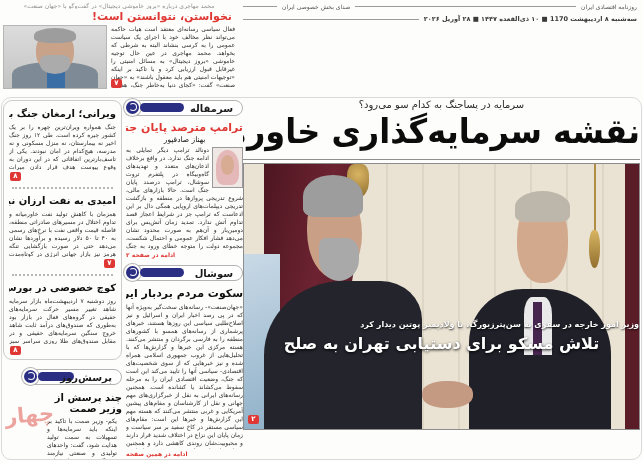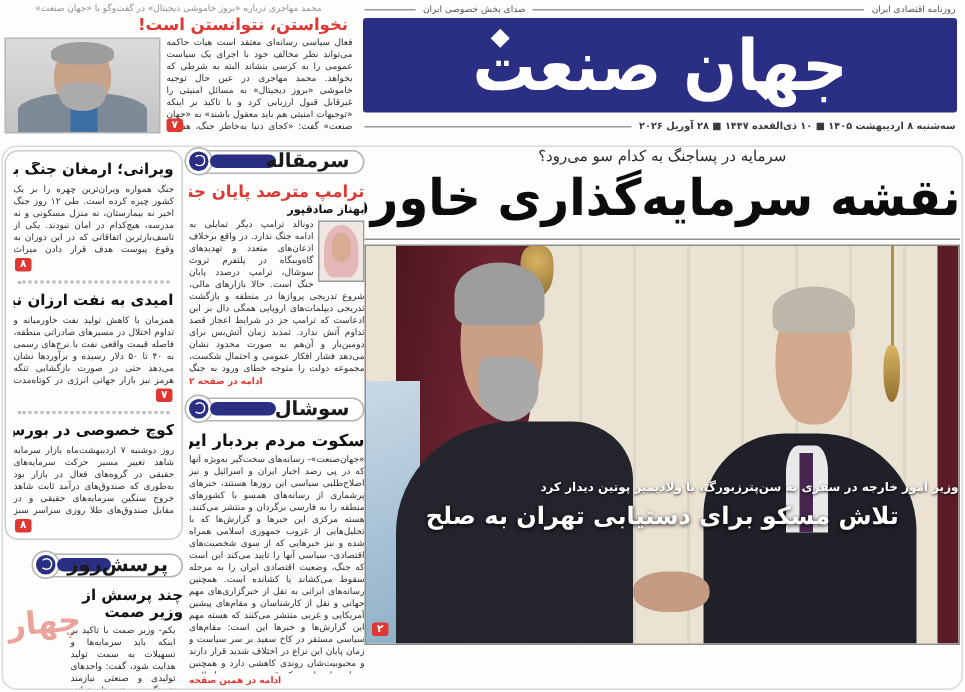--- a/index.html
+++ b/index.html
@@ -11,21 +11,21 @@
   .hline{flex:1;border-top:1px solid #9a9a9a;height:0;}
   .hline-short{width:34px;border-top:1px solid #9a9a9a;height:0;}
   .divider{border-top:2px dotted #b8b8b8;margin:6px 3px;}
   .pill{position:relative;height:14px;border:1px solid #b3b3b3;border-radius:8px;background:#fff;}
   .pill .blob{position:absolute;left:13px;top:2px;width:38%;height:9px;background:#2b2f84;border-radius:6px;}
   .pill .picon{position:absolute;left:-3px;top:-2px;width:17px;height:17px;background:#2b2f84;
       border:2px solid #fdfdfb;border-radius:50%;box-sizing:border-box;box-shadow:0 0 0 1px #b3b3b3;}
   .pill .picon::after{content:"";position:absolute;left:3px;top:2px;width:6px;height:6px;
       border:1.5px solid #fff;border-left-color:transparent;border-radius:50%;}
   .pill .plabel{position:absolute;right:9px;top:50%;transform:translateY(-50%);
-      font-size:13px;font-weight:bold;color:#1a1a1a;white-space:nowrap;}
+      font-size:10px;font-weight:bold;color:#1a1a1a;white-space:nowrap;}
   .body-txt{font-size:6px;line-height:8px;text-align:justify;color:#2c2c2c;overflow:hidden;}
   .continue{color:#df3834;font-size:6px;font-weight:bold;text-align:left;margin-top:1px;}
   
   .content-frame{position:absolute;left:1px;top:97px;width:639px;height:361px;
       border:1px solid #dadada;border-radius:10px;}
   
   .masthead{position:absolute;right:0;top:0;width:406px;}
   .tag-row{display:flex;align-items:center;gap:5px;margin:3px 6px 0;font-size:6px;color:#555;white-space:nowrap;}
   .mast-box{position:relative;margin:2px 5px 0;height:63px;background:#2b2f84;border-radius:2px;
       display:flex;align-items:center;justify-content:center;overflow:hidden;}
@@ -60,21 +60,21 @@
   .mk-r{position:absolute;right:1px;bottom:0;}
   .q-section{position:relative;margin-top:9px;padding-left:39px;}
   .q-pill{width:96px;margin:0 auto;}
   .q-head{font-size:10px;font-weight:bold;text-align:right;color:#101010;margin-top:7px;}
   .q-body{height:42px;margin-top:3px;padding:0 5px;}
   .watermark{position:absolute;left:2px;top:34px;color:#d9372f;opacity:.45;font-size:21px;
       font-weight:bold;letter-spacing:3px;transform:rotate(-5deg);pointer-events:none;}
   
   .col2{position:absolute;left:126px;top:100px;width:117px;}
   .e-head{color:#df3834;font-size:11px;font-weight:bold;text-align:center;margin-top:5px;white-space:nowrap;overflow:hidden;}
-  .byline{font-size:7.5px;font-weight:bold;color:#111;margin:1px 0 2px;}
+  .byline{font-size:7.5px;font-weight:normal;text-align:center;color:#111;margin:1px 0 2px;}
   .e-body{height:104px;}
   .headshot{float:right;width:29px;height:39px;border:1px solid #9a9a9a;margin:1px 0 2px 3px;
       position:relative;background:#efe7e4;overflow:hidden;}
   .hs-hood{position:absolute;left:10%;top:6%;width:80%;height:88%;background:#e4b8b8;border-radius:48% 48% 30% 30%;}
   .hs-face{position:absolute;left:26%;top:18%;width:48%;height:52%;background:#d8ac93;border-radius:50%;}
   .c-pill{margin-top:7px;}
   .c-head{font-size:11px;font-weight:bold;text-align:center;color:#101010;margin-top:6px;white-space:nowrap;overflow:hidden;}
   .c-body{height:146px;margin-top:3px;}
   
   .mainarea{position:absolute;left:243px;top:99px;width:397px;}
@@ -118,27 +118,22 @@
 
   <div class="content-frame"></div>
 
   <div class="masthead">
     <div class="tag-row">
       <span>روزنامه اقتصادی ایران</span>
       <span class="hline"></span>
       <span>صدای بخش خصوصی ایران</span>
       <span class="hline-short"></span>
     </div>
-    <div class="mast-box">
-      <span class="diamond d1"></span>
-      <span class="diamond d2"></span>
-      <span class="mast-title">جهان صنعت</span>
-    </div>
     <div class="date-row">
-      <span>سه‌شنبه ۸ اردیبهشت ۱۴۰۵ ■ ۱۰ ذی‌القعده ۱۴۴۷ ■ ۲۸ آوریل ۲۰۲۶</span>
+      <span>سه‌شنبه ۸ اردیبهشت 1170 ■ ۱۰ ذی‌القعده ۱۴۴۷ ■ ۲۸ آوریل ۲۰۲۶</span>
       <span class="hline"></span>
     </div>
   </div>
 
   <div class="interview">
     <div class="iv-kicker">محمد مهاجری درباره «بروز خاموشی دیجیتال» در گفت‌وگو با «جهان صنعت»</div>
     <div class="iv-headline">نخواستن، نتوانستن است!</div>
     <div class="iv-row">
       <div class="iv-bodywrap">
         <div class="iv-body body-txt">فعال سیاسی رسانه‌ای معتقد است هیات حاکمه می‌تواند نظر مخالف خود با اجرای یک سیاست عمومی را به کرسی بنشاند البته به شرطی که بخواهد. محمد مهاجری در عین حال توجیه خاموشی «بروز دیجیتال» به مسائل امنیتی را غیرقابل قبول ارزیابی کرد و با تاکید بر اینکه «توجیهات امنیتی هم باید معقول باشند» به «جهان صنعت» گفت: «کجای دنیا به‌خاطر جنگ، هفته‌ها اینترنت را قطع می‌کنند؟ امروز بسیاری از مردم در مقدمات زندگی خود درمانده‌اند.» مهاجری خطاب به مسوولان گفت: «در این شرایط دشوار و حساس دل مردم را به دست بیاورید و به باور و غرور مردم لگد نزنید!»</div>

